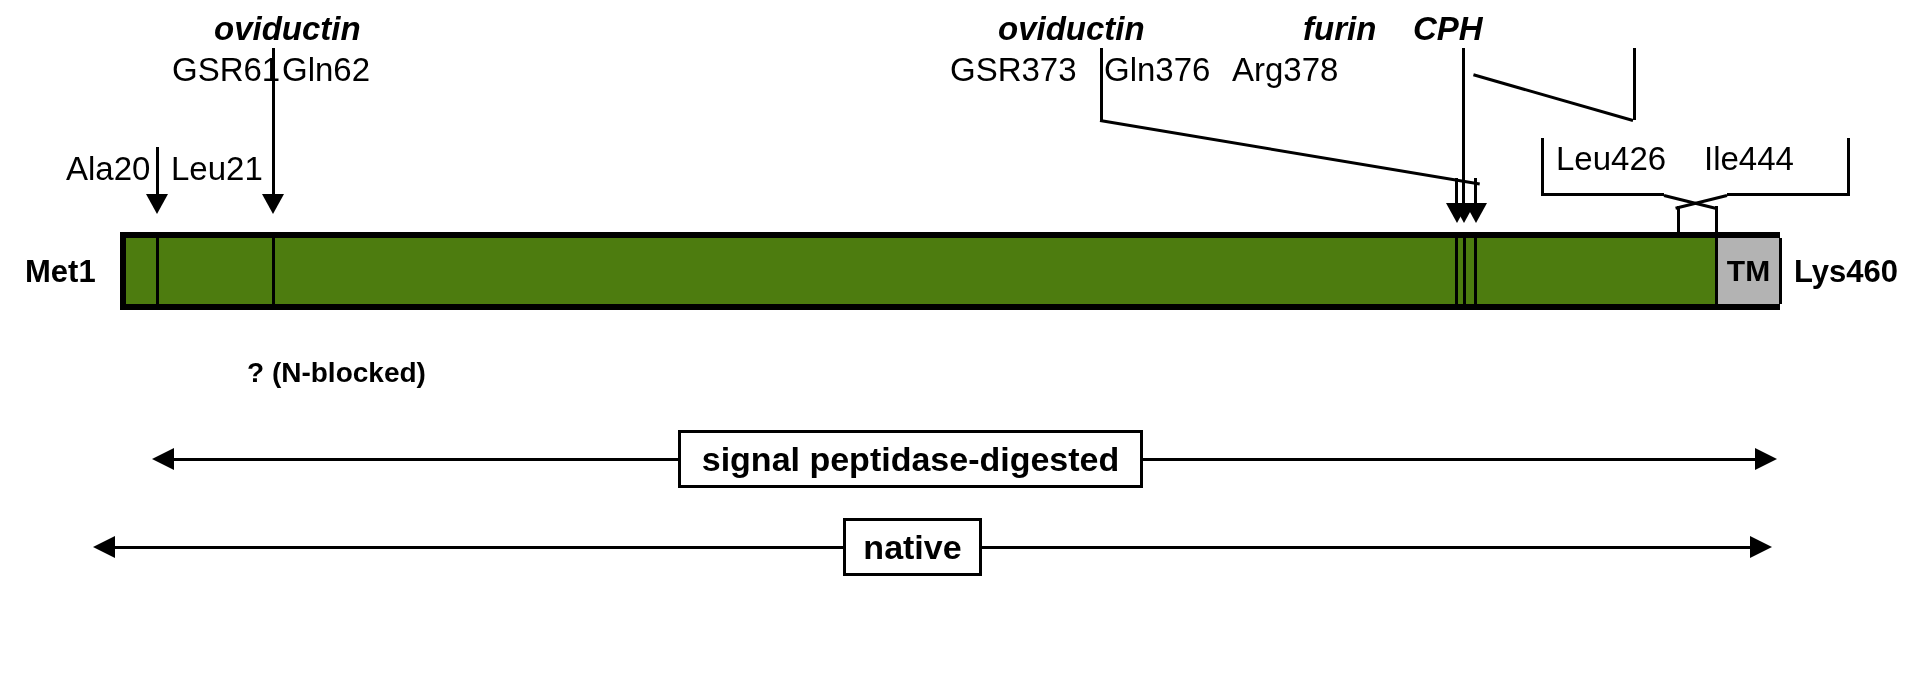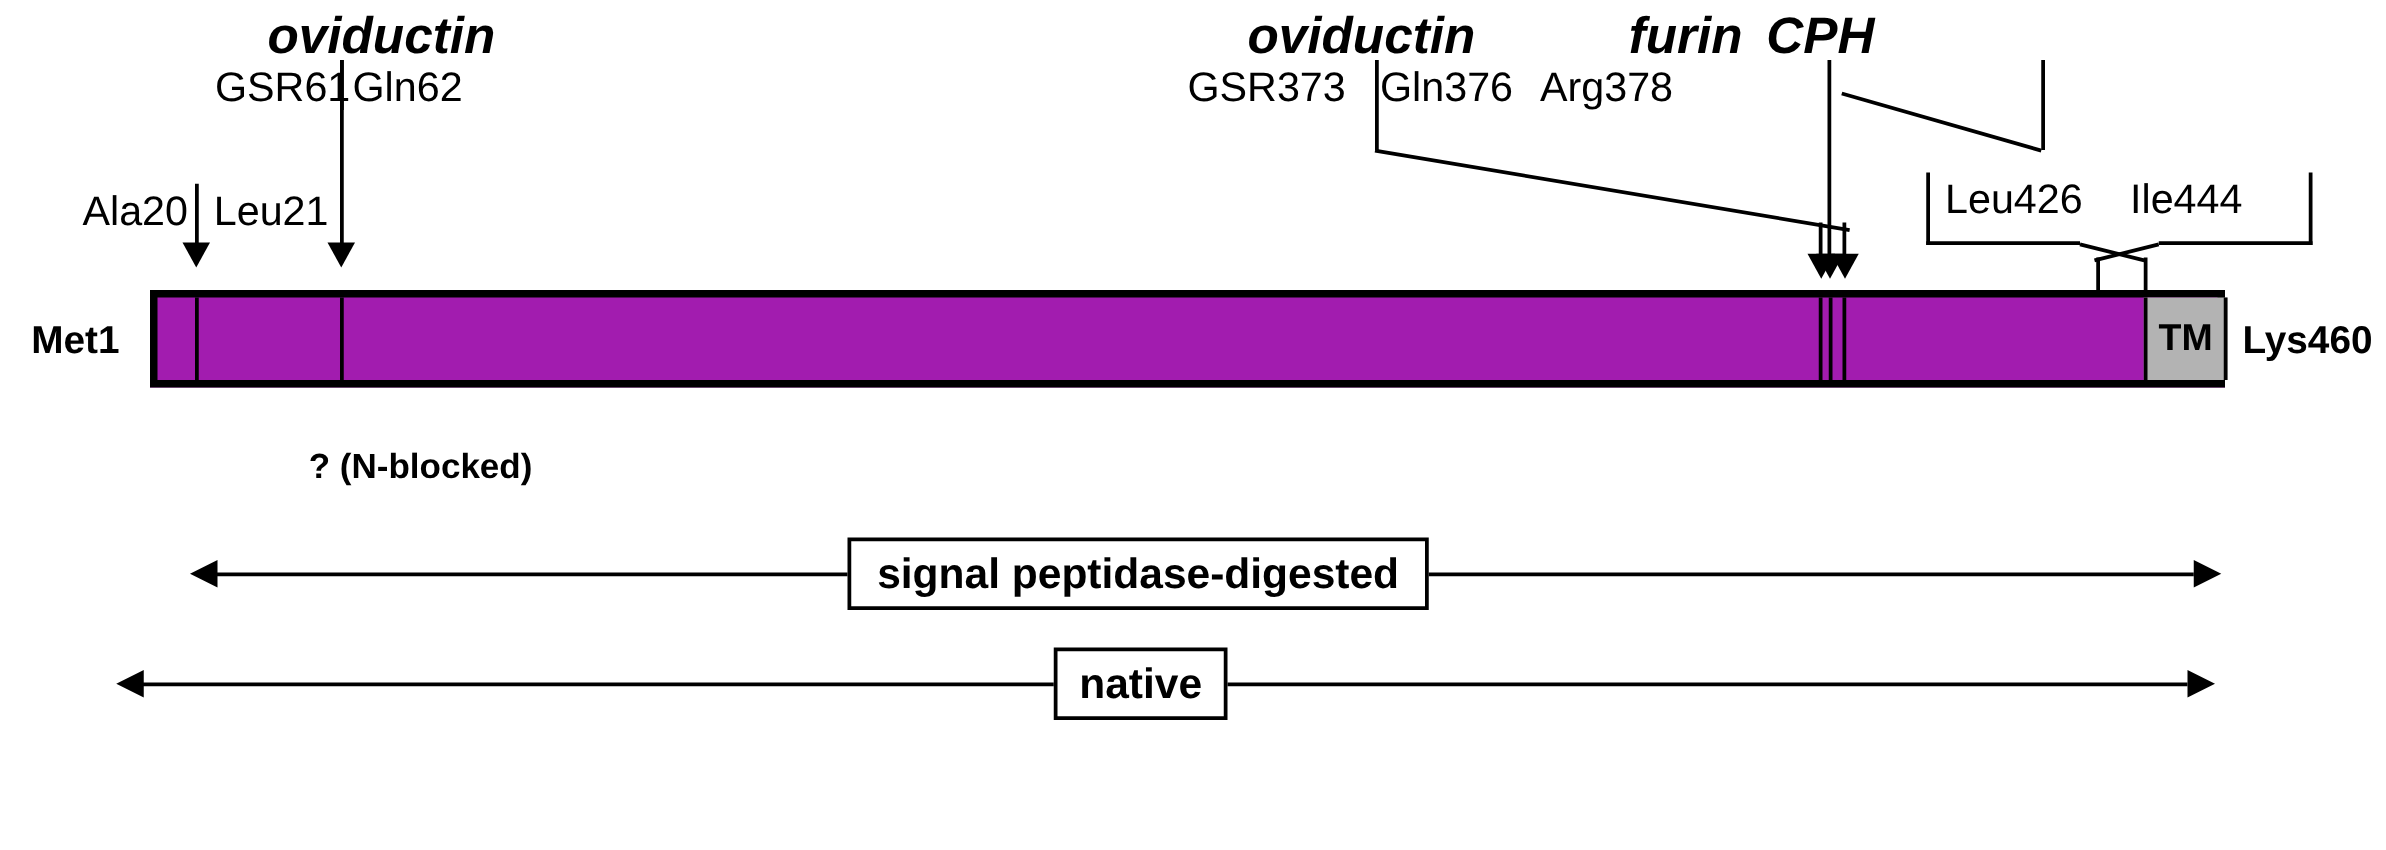--- a/index.html
+++ b/index.html
@@ -17,21 +17,21 @@
     height: 680px;
     background: #ffffff;
     overflow: hidden;
   }
   .abs { position: absolute; }
 
   
   .enz {
     font-style: italic;
     font-weight: bold;
-    font-size: 41px;
+    font-size: 33px;
     line-height: 33px;
     white-space: nowrap;
   }
   .res {
     font-weight: normal;
     font-size: 33px;
     line-height: 33px;
     white-space: nowrap;
   }
   .term {
@@ -56,21 +56,21 @@
 
   
   #bar {
     position: absolute;
     left: 120px;
     top: 232px;
     width: 1660px;
     height: 78px;
     border: 6px solid #000;
     box-sizing: border-box;
-    background: #a21caf;
+    background: #4d7c0f;
   }
   .barseg { position: absolute; top: 0; bottom: 0; width: 3px; background: #000; }
   #tm {
     position: absolute;
     top: 0; bottom: 0;
     background: #b3b3b3;
     border-left: 3px solid #000;
     border-right: 3px solid #000;
     box-sizing: border-box;
     display: flex;

